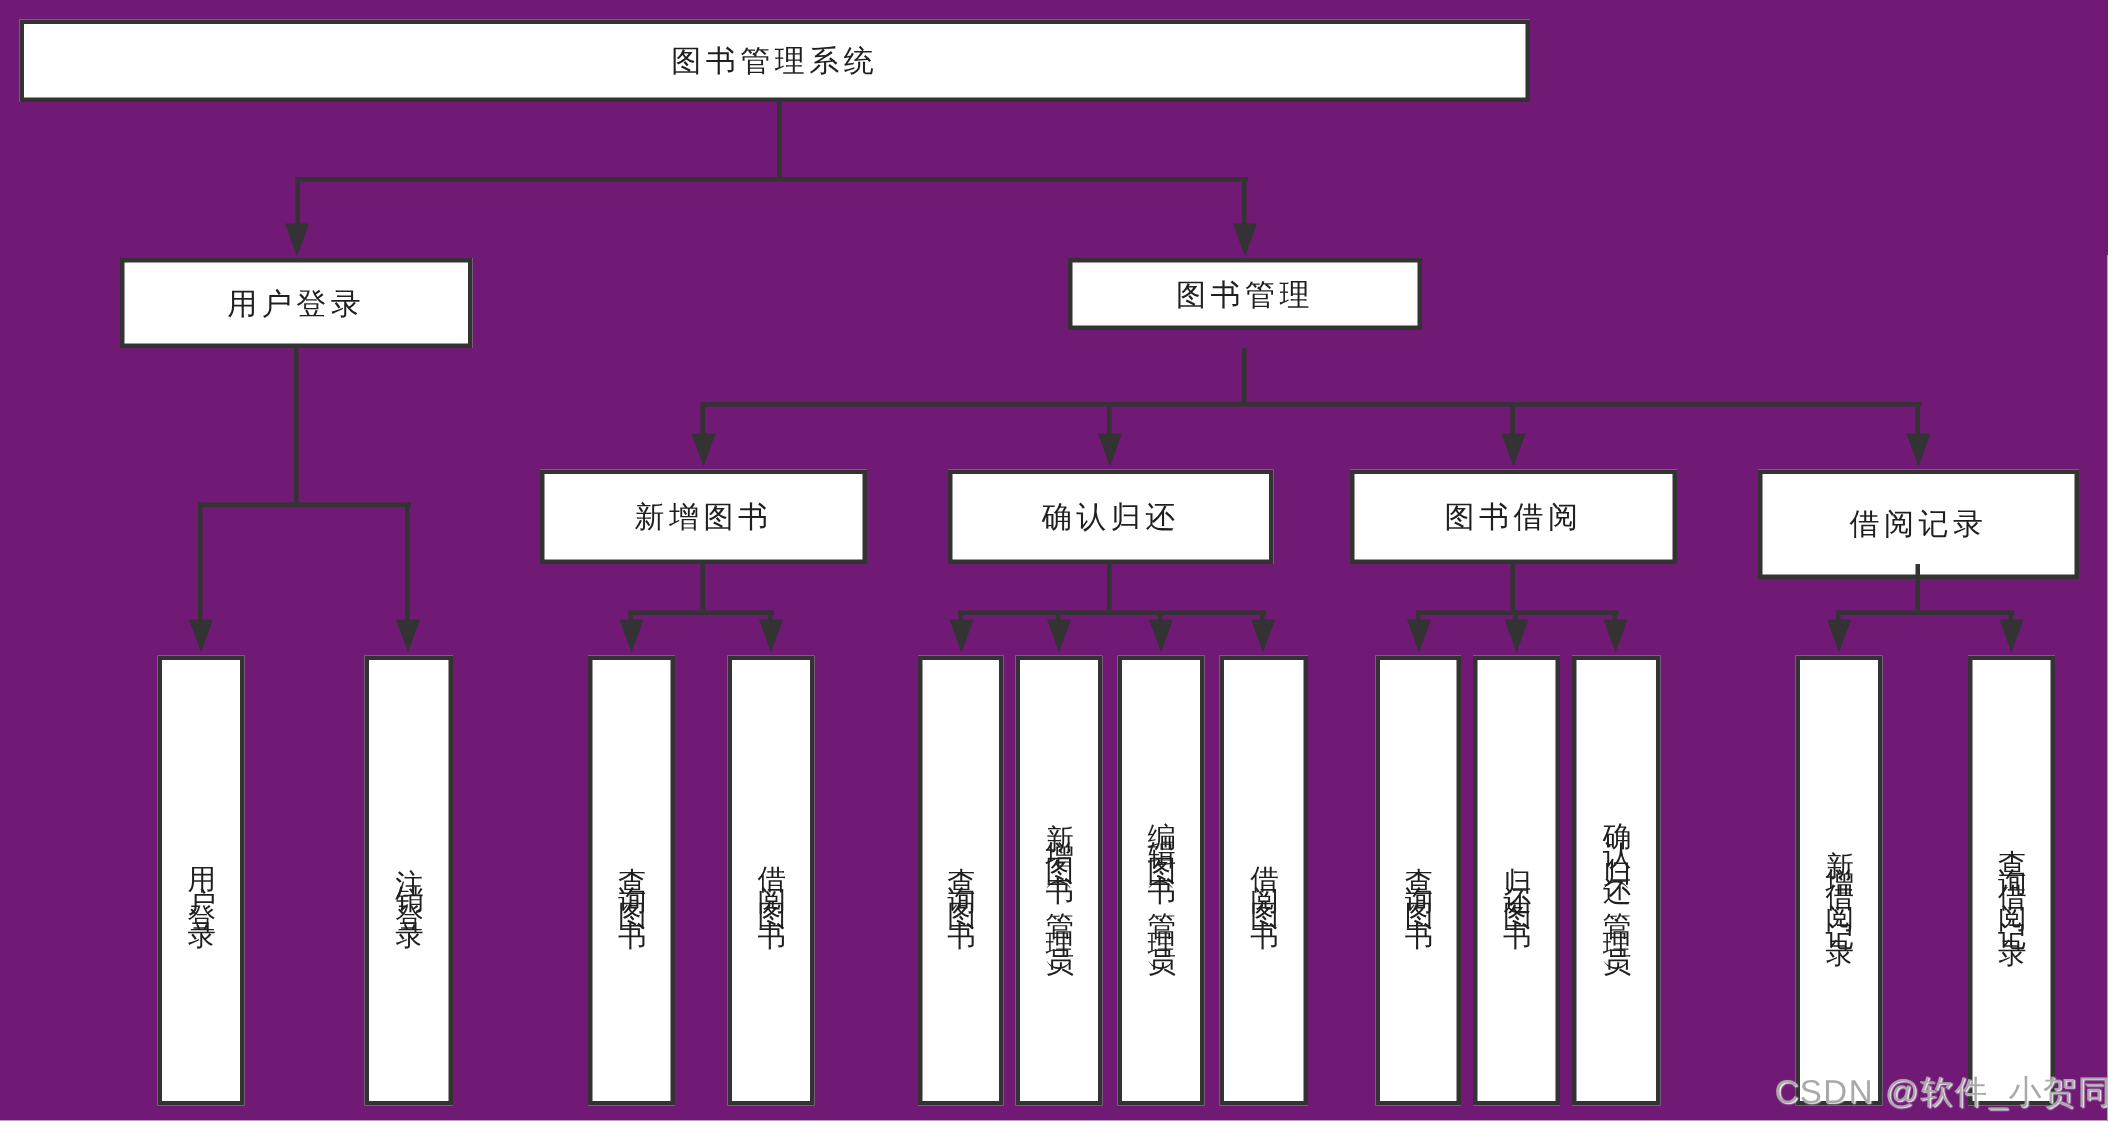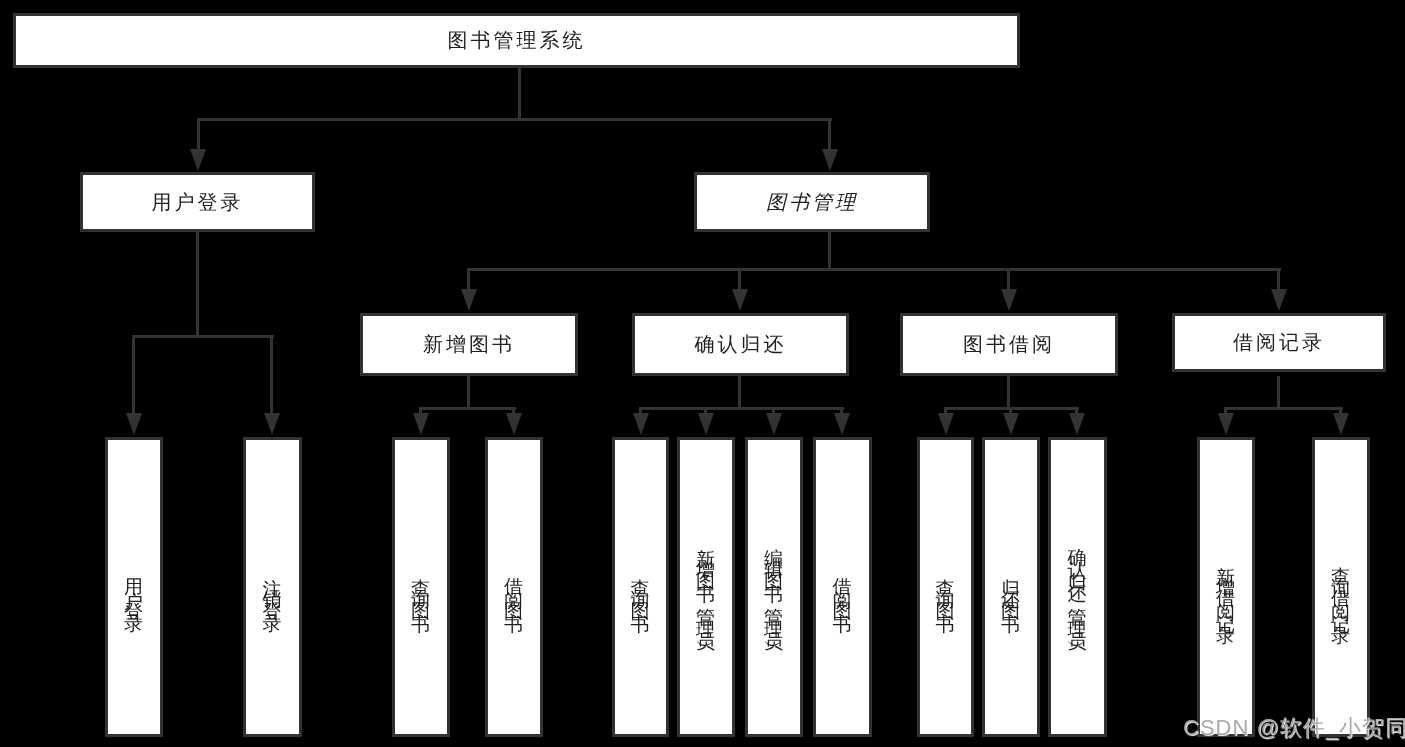--- a/index.html
+++ b/index.html
@@ -1,19 +1,19 @@
 <!DOCTYPE html>
 <html><head>
 <meta charset="utf-8">
 <style>
   html,body{margin:0;padding:0;background:#ffffff;}
   .canvas{
     position:relative;
     width:1405px;height:747px;
-    background:#000000;
+    background:#701a75;
     font-family:"Liberation Sans","DejaVu Sans",sans-serif;
     overflow:hidden;
   }
   
   .hnode{
     position:absolute;
     box-sizing:border-box;
     border:3px solid #333333;
     background:#ffffff;
     display:flex;align-items:center;justify-content:center;
@@ -64,37 +64,37 @@
 <div class="canvas">
 
   <div class="hnode" style="left:13px;top:13px;width:1007px;height:55px;">
     <span>图书管理系统</span>
   </div>
 
   <div class="hnode" style="left:80px;top:172px;width:235px;height:60px;">
     <span>用户登录</span>
   </div>
 
-  <div class="hnode" style="left:694px;top:172px;width:236px;height:60px;font-style:italic;">
+  <div class="hnode" style="left:712px;top:172px;width:236px;height:48px;">
     <span>图书管理</span>
   </div>
 
   <div class="hnode" style="left:360px;top:313px;width:218px;height:63px;">
     <span>新增图书</span>
   </div>
 
   <div class="hnode" style="left:632px;top:313px;width:217px;height:63px;">
     <span>确认归还</span>
   </div>
 
   <div class="hnode" style="left:900px;top:313px;width:218px;height:63px;">
     <span>图书借阅</span>
   </div>
 
-  <div class="hnode" style="left:1172px;top:313px;width:214px;height:59px;">
+  <div class="hnode" style="left:1172px;top:313px;width:214px;height:73px;">
     <span>借阅记录</span>
   </div>
 
   <div class="vnode" style="left:105px;">
     <span class="vtext">用户登录</span>
   </div>
   <div class="vnode" style="left:243px;width:59px;">
     <span class="vtext">注销登录</span>
   </div>
 

